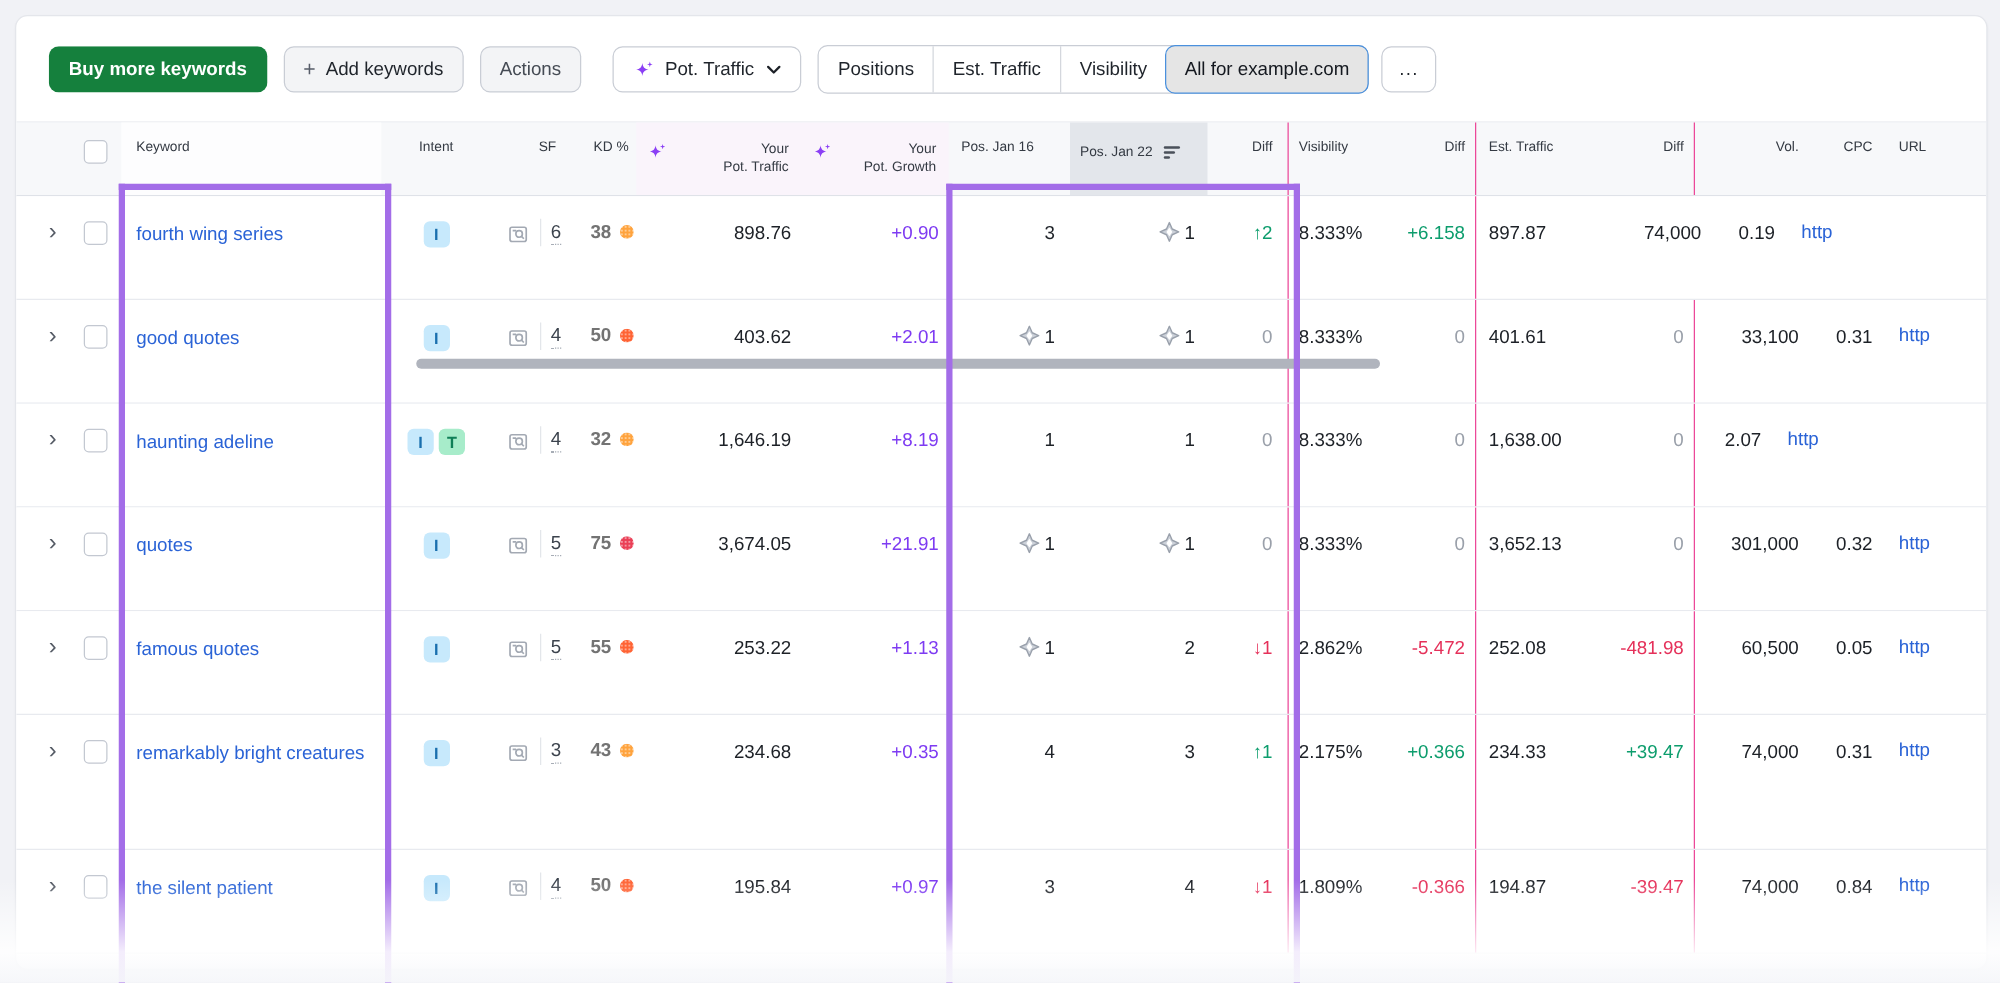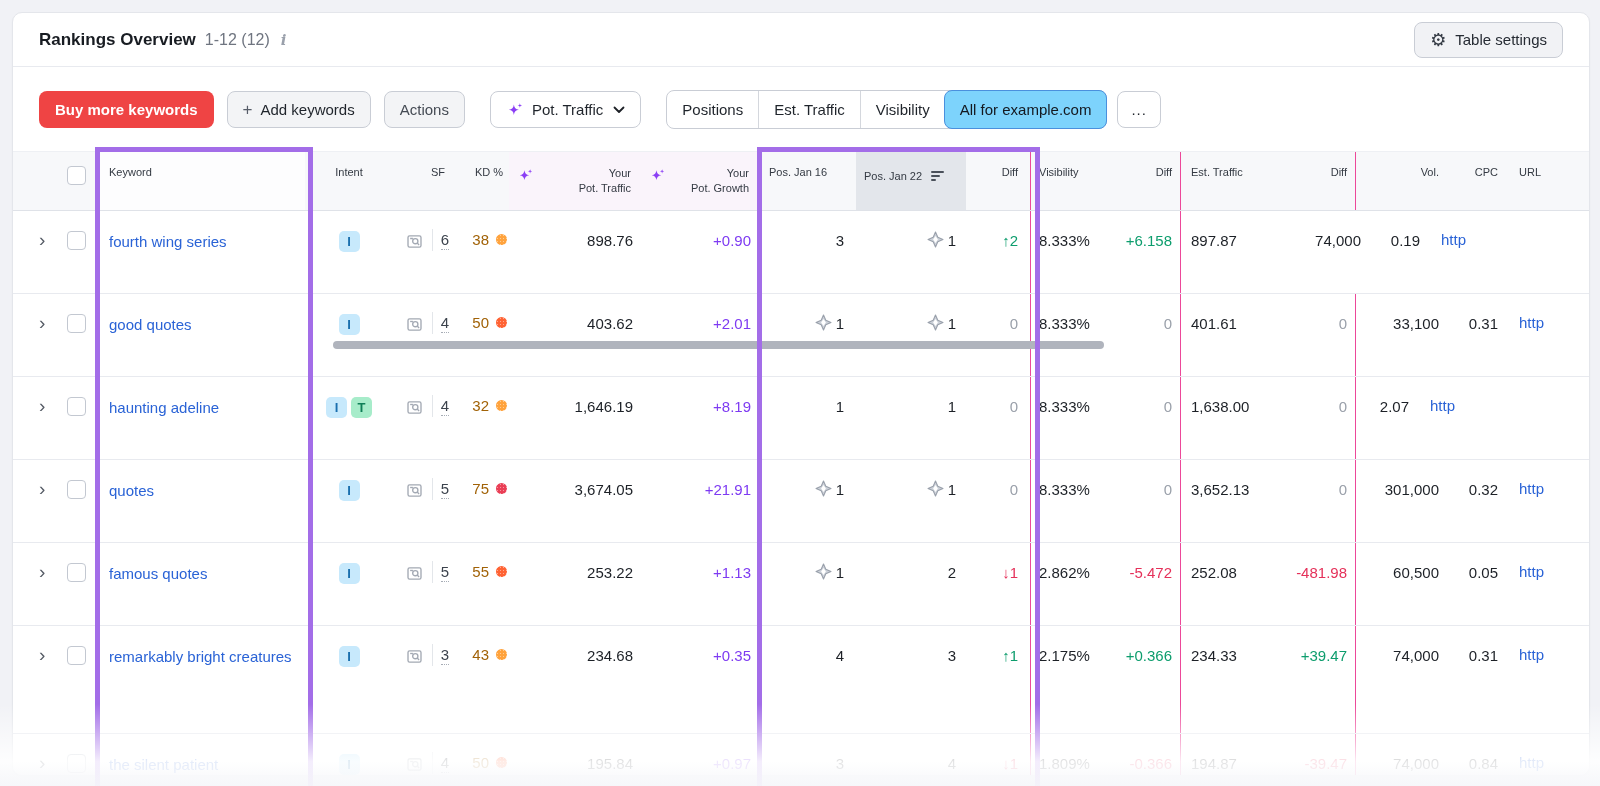--- a/index.html
+++ b/index.html
@@ -13,30 +13,30 @@
   .info-ic{margin-left:11px;font-family:"DejaVu Serif",serif;font-style:italic;font-weight:700;
     font-size:15px;color:#9aa0ab;cursor:pointer;}
   .settings-btn{margin-left:auto;display:inline-flex;align-items:center;gap:9px;height:36px;
     padding:0 15px;background:#f1f2f5;border:1px solid #c9cdd5;border-radius:8px;
     font-size:15px;color:#262b33;cursor:pointer;}
   .gear{font-size:18px;line-height:1;color:#343a44;}
   
   .toolbar{display:flex;align-items:center;gap:13px;padding:23px 26px 22px;}
   .btn{height:37px;display:inline-flex;align-items:center;gap:8px;padding:0 15px;border-radius:8px;
     font-size:15px;border:1px solid transparent;cursor:pointer;background:#fff;color:#1f242b;white-space:nowrap;}
-  .btn-green{background:#ef4444;color:#fff;font-weight:600;}
+  .btn-green{background:#15803d;color:#fff;font-weight:600;}
   .btn-gray{background:#f3f4f6;border-color:#c9cdd5;}
   .btn-gray .plus{color:#575d69;font-size:17px;font-weight:400;}
   .btn-actions{color:#454b54;}
   .btn-white{border-color:#c9cdd5;}
   .segmented{display:flex;align-items:stretch;height:37px;border:1px solid #c9cdd5;border-radius:8px;background:#fff;}
   .seg-item{display:flex;align-items:center;padding:0 15px;font-size:15px;color:#1f242b;
     border-left:1px solid #d4d7dd;cursor:pointer;}
   .seg-item:first-child{border-left:none;}
-  .seg-item.selected{background:#7dd3fc;border:1.5px solid #4a90dd;border-radius:8px;margin:-1px;color:#14181f;text-align:right;}
+  .seg-item.selected{background:#e5e5e5;border:1.5px solid #4a90dd;border-radius:8px;margin:-1px;color:#14181f;text-align:right;}
   .more-btn{padding:0 13px;letter-spacing:1px;}
   
   .table{position:relative;font-size:15px;color:#1d2127;}
   .thead{display:flex;background:#f7f8fa;border-top:1px solid #eef0f4;border-bottom:1px solid #dfe2e8;
     height:60px;padding-left:26px;box-sizing:border-box;}
   .thead .c{align-items:flex-start;padding-top:14px;color:#343a43;font-size:11px;}
   .tr{display:flex;border-bottom:1px solid #e8eaef;min-height:83px;padding-left:26px;box-sizing:border-box;background:#fff;}
   .tr-tall{min-height:108px;}
   .c{display:flex;align-items:flex-start;padding-top:20px;box-sizing:border-box;}
   .col-chevron{width:28px;}
@@ -74,21 +74,21 @@
     display:inline-block;cursor:pointer;}
   .kw-link{color:#2a63d6;text-decoration:none;line-height:1.4;cursor:pointer;}
   .badges{display:flex;gap:4px;}
   .badge{width:21px;height:21px;border-radius:5px;display:flex;align-items:center;justify-content:center;
     font-size:13px;font-weight:700;}
   .badge-I{background:#c7e9fc;color:#1a6fae;}
   .badge-T{background:#a7ecca;color:#0f7f57;}
   .serp-ic{display:inline-flex;margin-top:1px;cursor:pointer;}
   .sf-div{width:1px;height:22px;background:#e3e6ea;margin:0 8px;margin-top:-2px;}
   .sf-num{color:#3c434d;border-bottom:1.5px dotted #a7adb6;padding-bottom:1px;cursor:pointer;}
-  .kd-num{color:#a16207;}
+  .kd-num{color:#737373;font-weight:bold;}
   .kd-dot{width:11px;height:11px;border-radius:50%;margin-left:7px;margin-top:3px;flex:none;
     background-image:radial-gradient(rgba(255,255,255,.45) .8px,transparent 1px);background-size:3px 3px;}
   .diamond{display:inline-flex;margin-right:3px;margin-top:-1px;}
   .num{line-height:1.3;}
   .purple{color:#7e3bf2;}
   .diff-up{color:#0d9d6d;}
   .diff-down{color:#e5315a;}
   .diff-zero{color:#9aa0aa;}
   .url-link{color:#2a63d6;text-decoration:none;white-space:nowrap;cursor:pointer;}
   
@@ -99,29 +99,20 @@
   .anno-keyword{left:95px;top:147px;width:208px;height:639px;}
   .anno-pos{left:757px;top:147px;width:273px;height:639px;}
   .bottom-fade{position:absolute;left:0;right:0;bottom:0;height:82px;pointer-events:none;z-index:50;
     background:linear-gradient(to bottom,rgba(255,255,255,0),rgba(255,255,255,.88) 70%,rgba(246,247,250,.97));}
 </style>
 </head>
 <body>
 
 <div class="card">
 
-  <div class="card-header">
-    <span class="title">Rankings Overview</span>
-    <span class="range">1-12 (12)</span>
-    <span class="info-ic">i</span>
-    <button class="settings-btn">
-      <span class="gear">⚙</span>
-      <span>Table settings</span>
-    </button>
-  </div>
 
   <div class="toolbar">
     <button class="btn btn-green">Buy more keywords</button>
     <button class="btn btn-gray">
       <span class="plus">+</span>
       <span>Add keywords</span>
     </button>
     <button class="btn btn-gray btn-actions">Actions</button>
     <button class="btn btn-white" style="margin-left:12px;">
       <span style="display:inline-flex;">
@@ -130,21 +121,21 @@
             <path d="M18.5 3 L19.2 5.3 L21.5 6 L19.2 6.7 L18.5 9 L17.8 6.7 L15.5 6 L17.8 5.3 Z"></path>
           </svg>
       </span>
       <span>Pot. Traffic</span>
       <span style="display:inline-flex;margin-left:2px;">
         <svg width="12" height="8" viewBox="0 0 12 8" fill="none" stroke="#1d2127" stroke-width="1.8" stroke-linecap="round" stroke-linejoin="round">
             <path d="M1.5 1.5 L6 6 L10.5 1.5"></path>
           </svg>
       </span>
     </button>
-    <div class="segmented" style="margin-left:12px;">
+    <div class="segmented" style="">
       <span class="seg-item">Positions</span>
       <span class="seg-item">Est. Traffic</span>
       <span class="seg-item">Visibility</span>
       <span class="seg-item selected">All for example.com</span>
     </div>
     <button class="btn btn-white more-btn" style="margin-left:-3px;">...</button>
   </div>
 
   <div class="table">
     <div class="thead">

